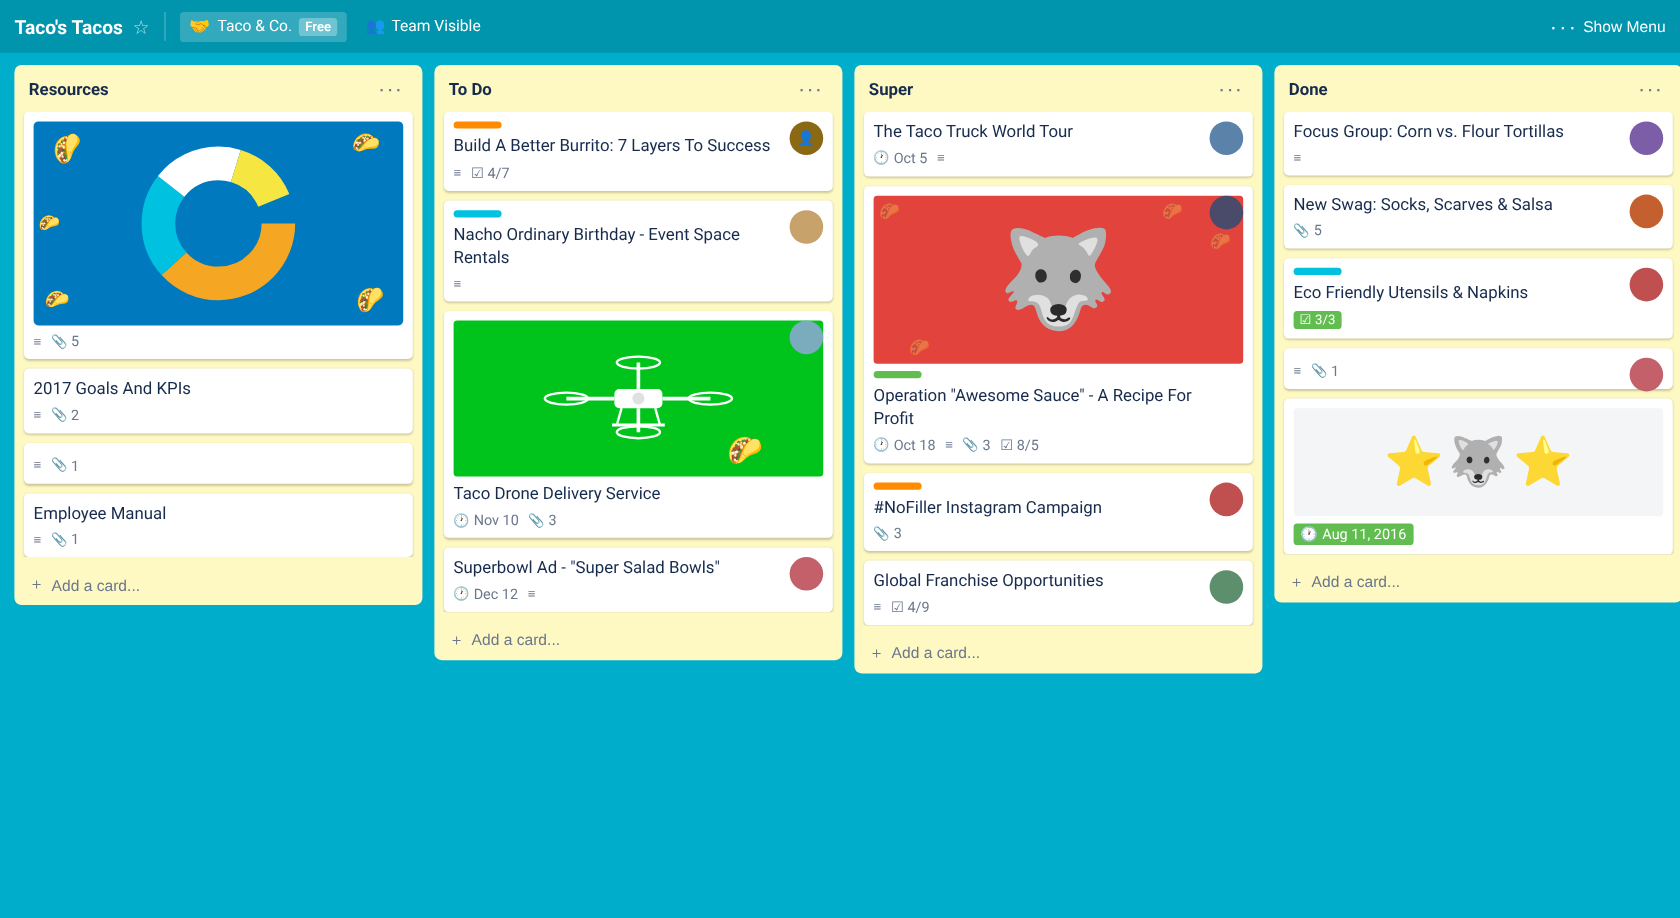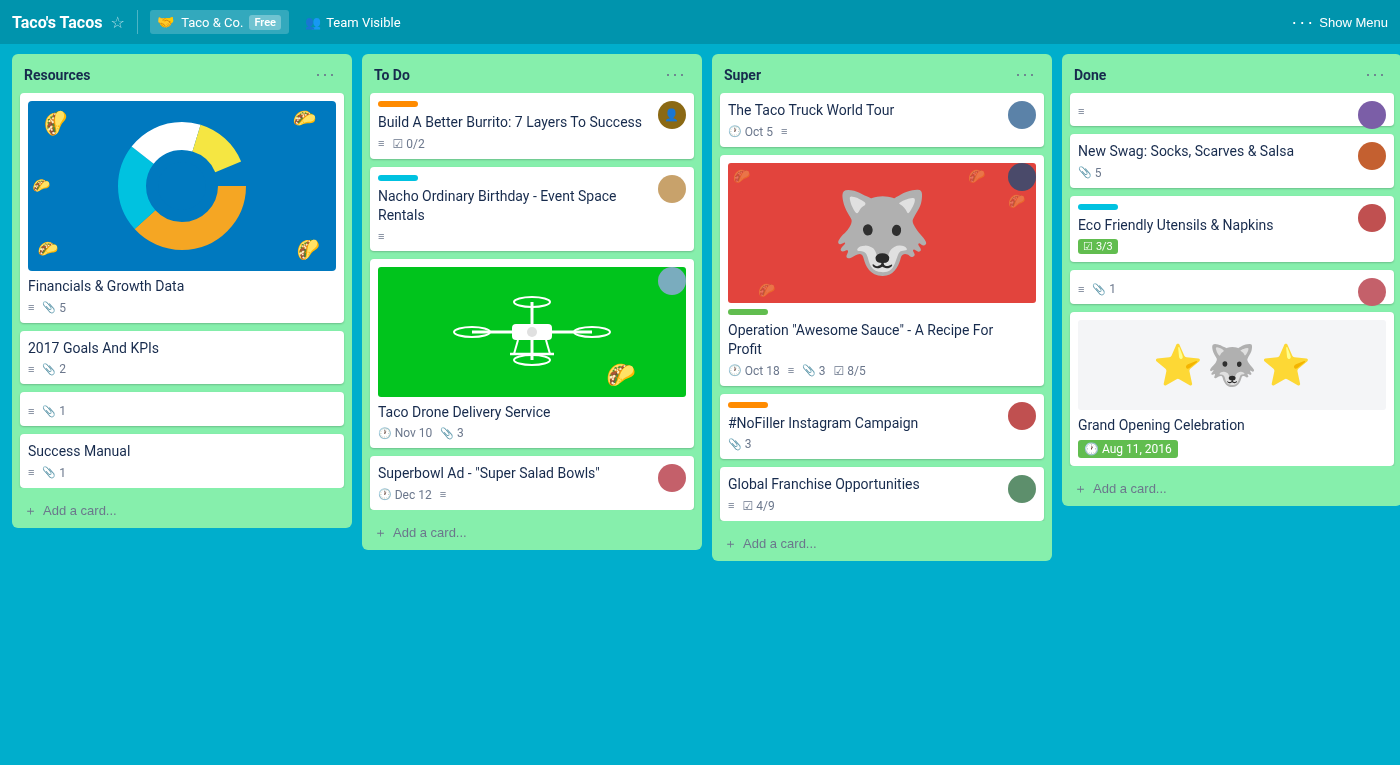--- a/index.html
+++ b/index.html
@@ -90,21 +90,21 @@
       display: flex;
       gap: 10px;
       padding: 10px 12px;
       height: calc(765px - 44px);
       overflow-x: auto;
       align-items: flex-start;
     }
 
     
     .column {
-      background: #86efac;
+      background: #fef9c3;
       border-radius: 6px;
       width: 340px;
       min-width: 340px;
       max-height: 700px;
       display: flex;
       flex-direction: column;
     }
     .column-header {
       display: flex;
       justify-content: space-between;
@@ -345,21 +345,20 @@
             <circle cx="70" cy="70" r="24" fill="#0079BF"></circle>
 
           </svg>
 
           <span style="position:absolute;top:10px;left:15px;font-size:22px;transform:rotate(-30deg)">🌮</span>
           <span style="position:absolute;top:8px;right:20px;font-size:18px;transform:rotate(20deg)">🌮</span>
           <span style="position:absolute;bottom:12px;left:10px;font-size:16px;transform:rotate(15deg)">🌮</span>
           <span style="position:absolute;bottom:10px;right:15px;font-size:20px;transform:rotate(-15deg)">🌮</span>
           <span style="position:absolute;top:50%;left:5px;font-size:14px;transform:translateY(-50%) rotate(10deg)">🌮</span>
         </div>
-        <div class="card-title">Financials &amp; Growth Data</div>
         <div class="card-footer">
           <span class="card-meta">
             <span class="meta-icon">≡</span>
           </span>
           <span class="card-meta">
             <span class="meta-icon">📎</span>
             <span>5</span>
           </span>
         </div>
       </div>
@@ -383,21 +382,21 @@
               <span class="meta-icon">≡</span>
             </span>
           <span class="card-meta">
             <span class="meta-icon">📎</span>
             <span>1</span>
           </span>
         </div>
       </div>
 
       <div class="card">
-        <div class="card-title">Success Manual</div>
+        <div class="card-title">Employee Manual</div>
         <div class="card-footer">
           <span class="card-meta">
               <span class="meta-icon">≡</span>
             </span>
           <span class="card-meta">
             <span class="meta-icon">📎</span>
             <span>1</span>
           </span>
         </div>
       </div>
@@ -419,21 +418,21 @@
       <div class="card">
         <div class="card-label label-orange"></div>
         <div class="card-title">Build A Better Burrito: 7 Layers To Success</div>
         <div class="card-avatar av-brown">👤</div>
         <div class="card-footer">
           <span class="card-meta">
               <span class="meta-icon">≡</span>
             </span>
           <span class="badge">
             <span>☑</span>
-            <span>0/2</span>
+            <span>4/7</span>
           </span>
         </div>
       </div>
 
       <div class="card">
         <div class="card-label label-cyan"></div>
         <div class="card-title">Nacho Ordinary Birthday - Event Space Rentals</div>
         <div class="card-avatar av-orange" style="background:#C8A26B;"></div>
         <div class="card-footer">
           <span class="card-meta">
@@ -594,20 +593,21 @@
   </div>
 
   <div class="column">
     <div class="column-header">
       <span class="column-title">Done</span>
       <button class="column-menu-btn">···</button>
     </div>
     <div class="column-cards">
 
       <div class="card">
+        <div class="card-title">Focus Group: Corn vs. Flour Tortillas</div>
         <div class="card-avatar av-purple" style="background:#7B5EA7;"></div>
         <div class="card-footer">
           <span class="card-meta">
               <span class="meta-icon">≡</span>
             </span>
         </div>
       </div>
 
       <div class="card">
         <div class="card-title">New Swag: Socks, Scarves &amp; Salsa</div>
@@ -644,21 +644,20 @@
           </span>
         </div>
       </div>
 
       <div class="card">
         <div class="celebration-bg">
           <span>⭐</span>
           <span>🐺</span>
           <span>⭐</span>
         </div>
-        <div class="card-title">Grand Opening Celebration</div>
         <div class="card-footer">
           <span class="date-badge">
             <span>🕐</span>
             <span>Aug 11, 2016</span>
           </span>
         </div>
       </div>
 
     </div>
     <button class="add-card-btn">

